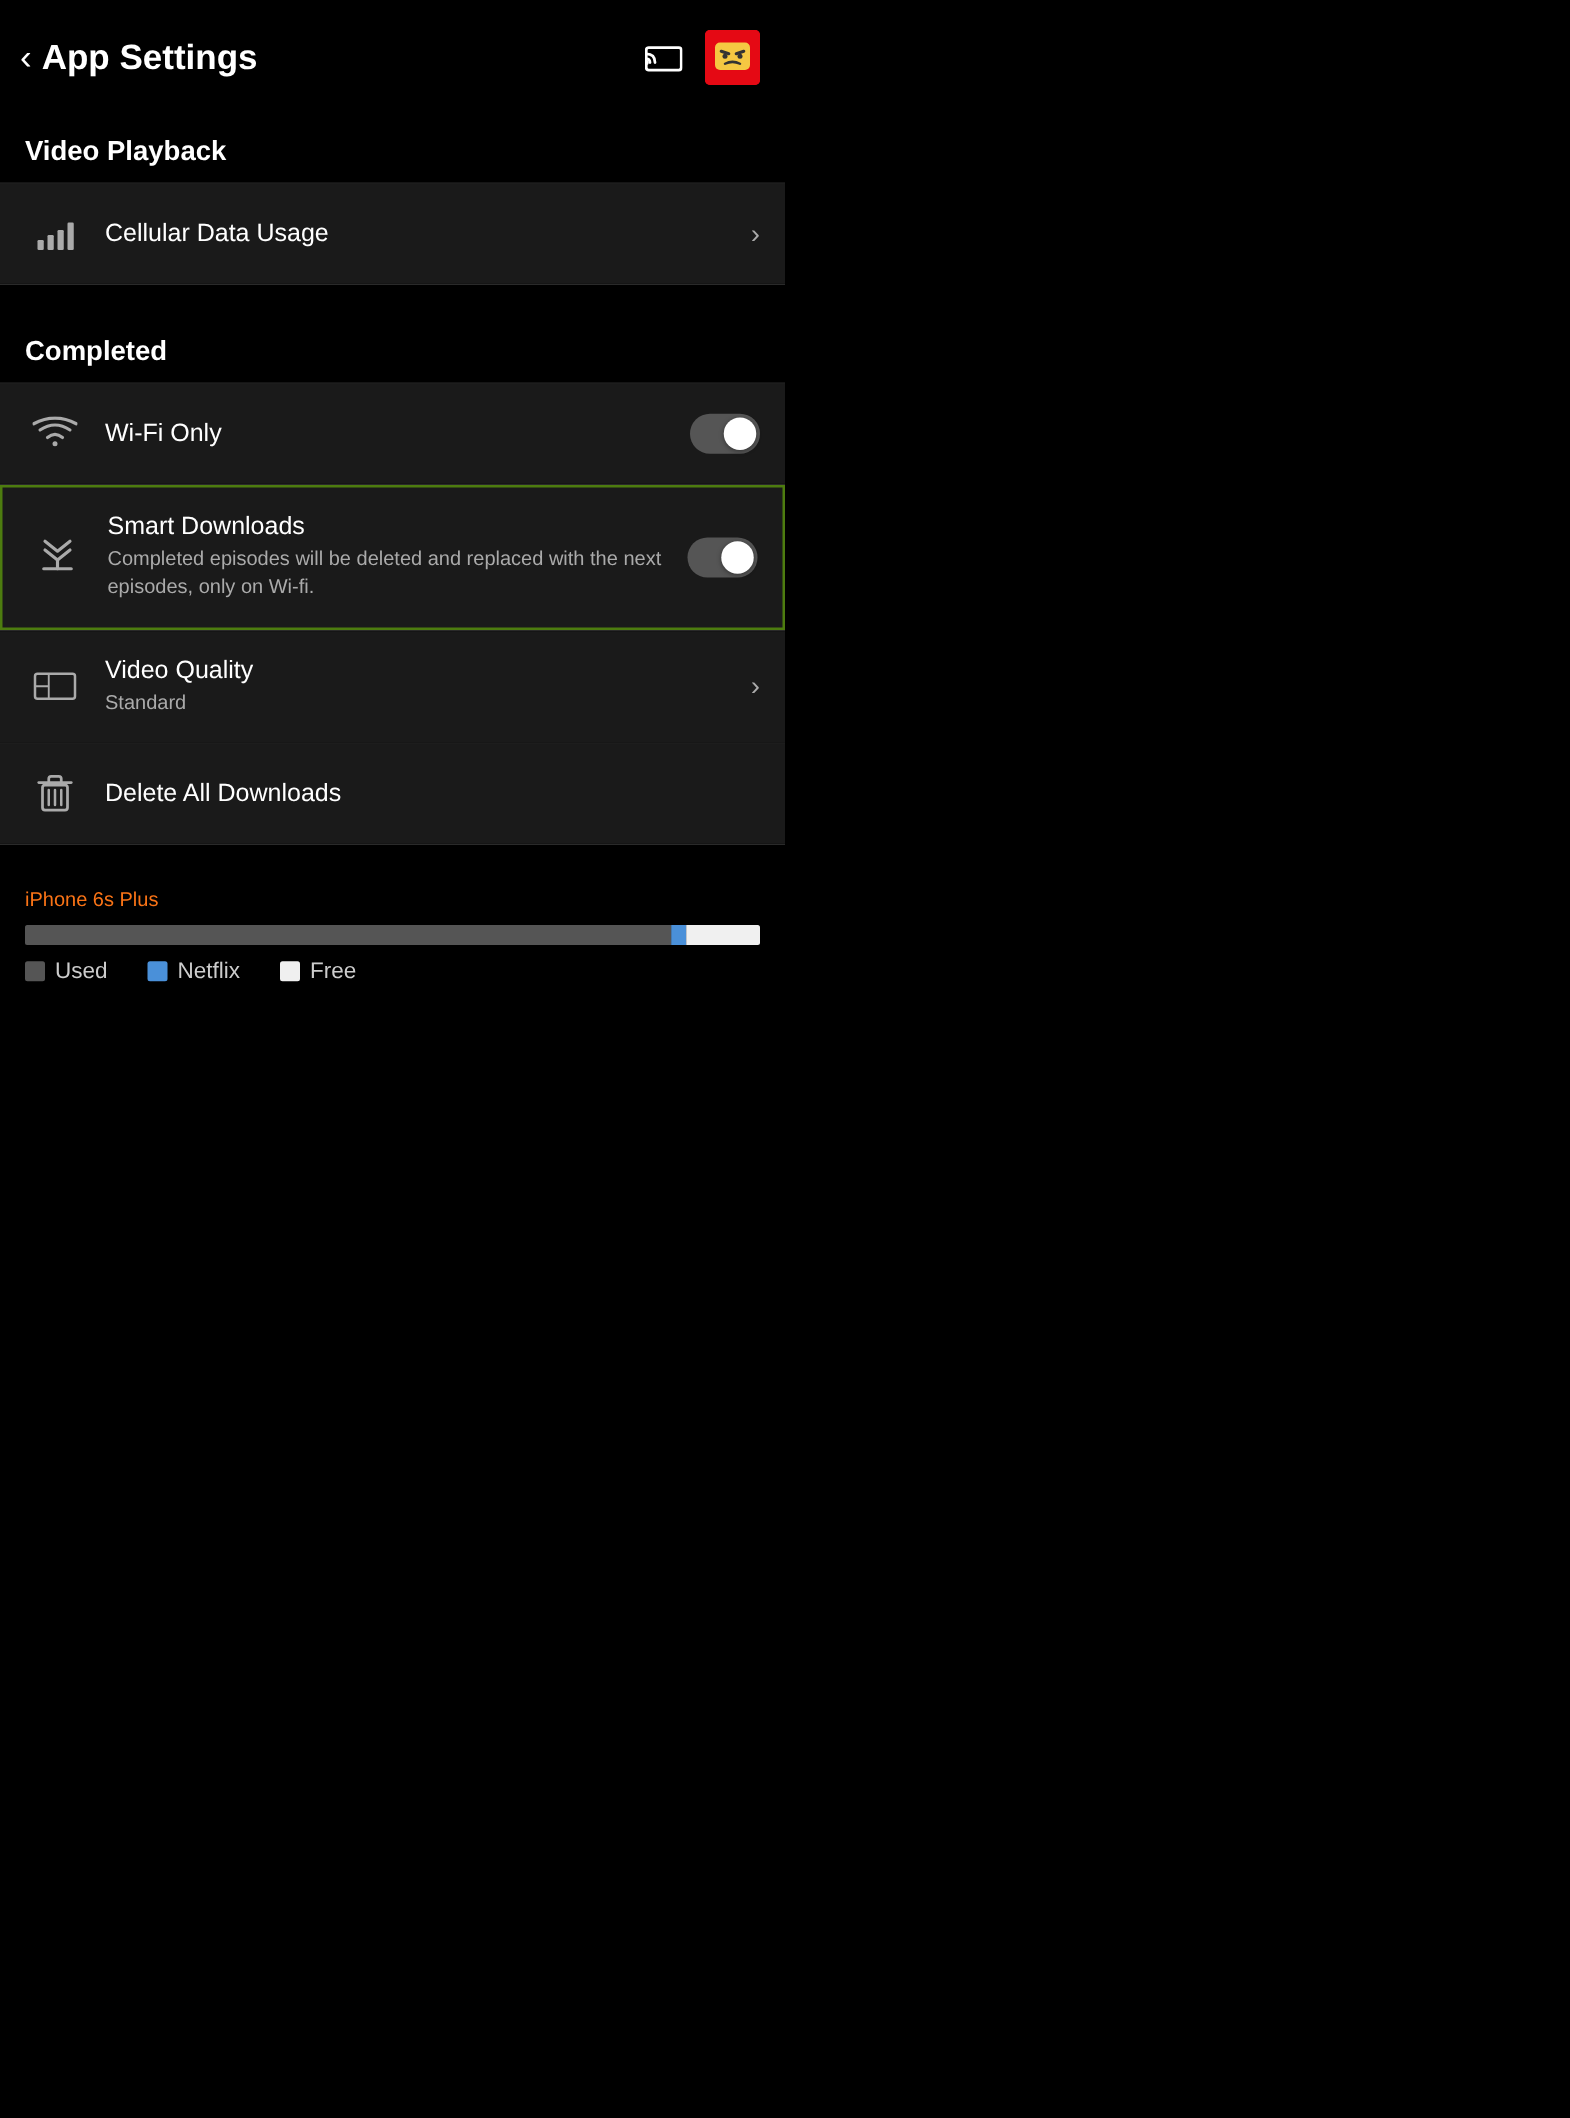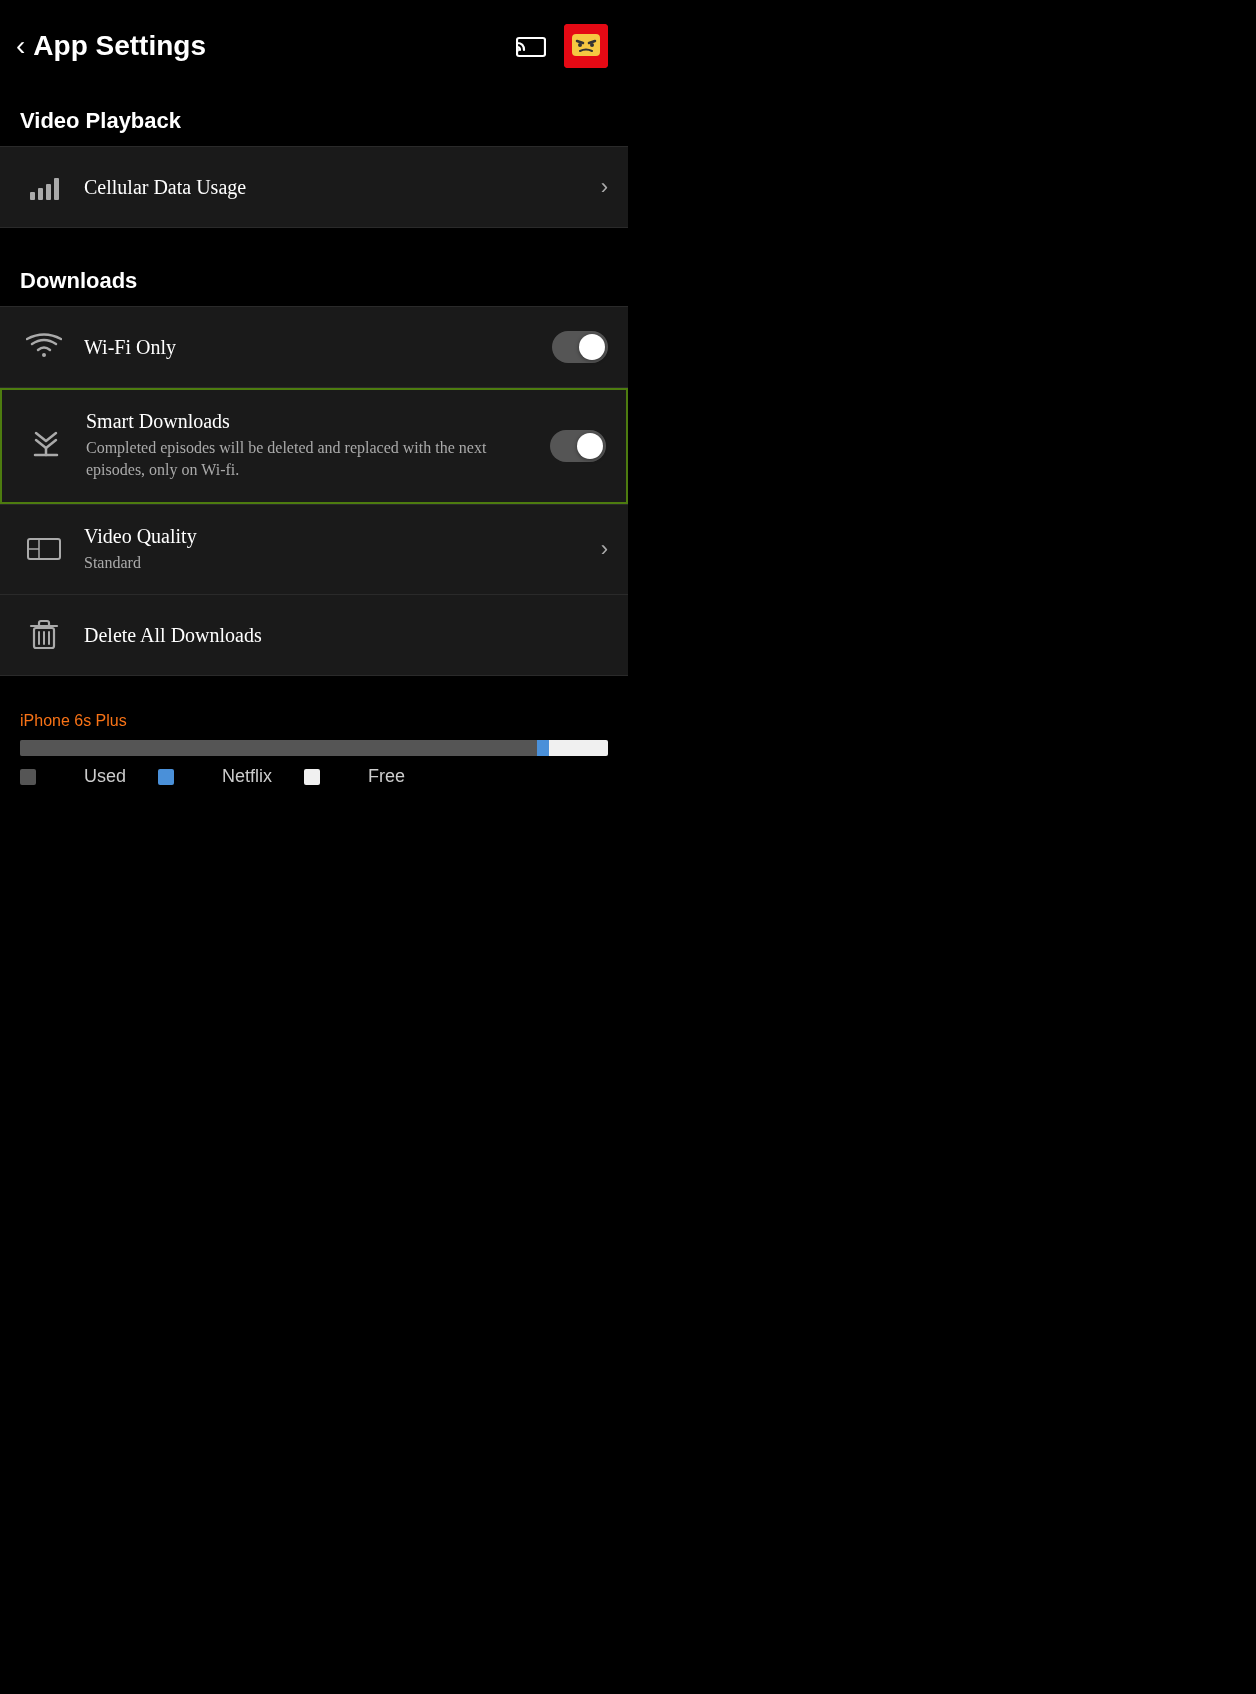--- a/index.html
+++ b/index.html
@@ -90,21 +90,20 @@
     .setting-row-icon {
       width: 48px;
       display: flex;
       align-items: center;
       justify-content: center;
       flex-shrink: 0;
       margin-right: 16px;
     }
     .setting-row-content {
       flex: 1;
-      font-family: Liberation Serif, serif;
     }
     .setting-row-title {
       font-size: 20px;
       font-weight: 500;
       color: #fff;
     }
     .setting-row-subtitle {
       font-size: 16px;
       color: #aaa;
       margin-top: 4px;
@@ -188,21 +187,20 @@
       align-items: center;
       margin-top: 10px;
       padding-bottom: 16px;
     }
     .legend-item {
       display: flex;
       align-items: center;
       margin-right: 32px;
       font-size: 18px;
       color: #ccc;
-      gap: 40px;
     }
     .legend-dot {
       width: 16px;
       height: 16px;
       border-radius: 2px;
       margin-right: 8px;
       flex-shrink: 0;
     }
     .dot-used { background: #555; }
     .dot-netflix { background: #4a90d9; }
@@ -303,21 +301,21 @@
     <div class="setting-row-title">Cellular Data Usage</div>
   </div>
   <div class="setting-row-right">
     <span class="chevron">›</span>
   </div>
 </div>
 <div class="divider"></div>
 
 <div class="section-gap"></div>
 
-<div class="section-header">Downloads</div>
+<div class="section-header">Completed</div>
 <div class="divider"></div>
 
 <div class="setting-row">
   <div class="setting-row-icon wifi-icon">
     <svg width="36" height="28" viewBox="0 0 36 28">
       <path d="M18 22 L18 22" stroke="#aaa" stroke-width="4" stroke-linecap="round"></path>
       <path d="M12 17 Q18 12 24 17" stroke="#aaa" stroke-width="2.5" fill="none" stroke-linecap="round"></path>
       <path d="M6 11 Q18 3 30 11" stroke="#aaa" stroke-width="2.5" fill="none" stroke-linecap="round"></path>
       <path d="M1 6 Q18 -3 35 6" stroke="#aaa" stroke-width="2.5" fill="none" stroke-linecap="round"></path>
     </svg>

